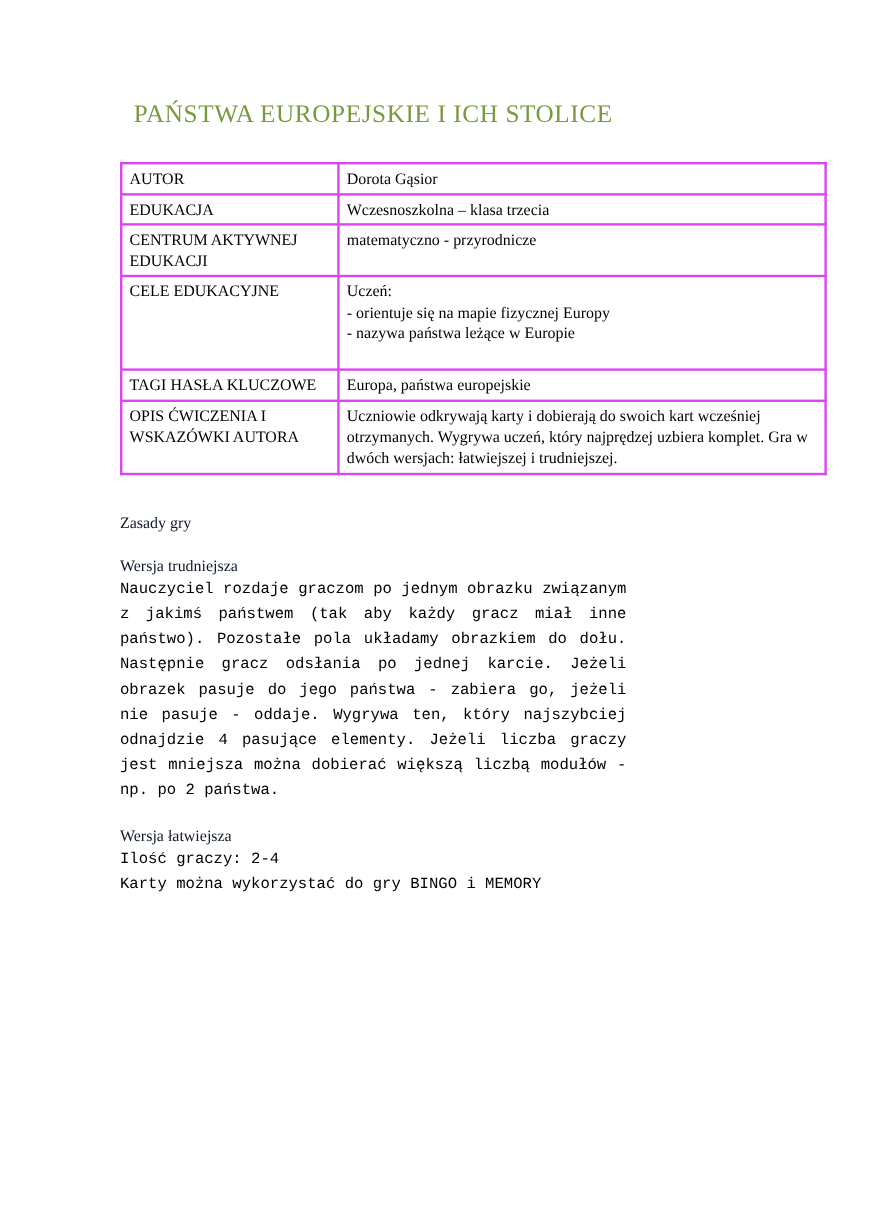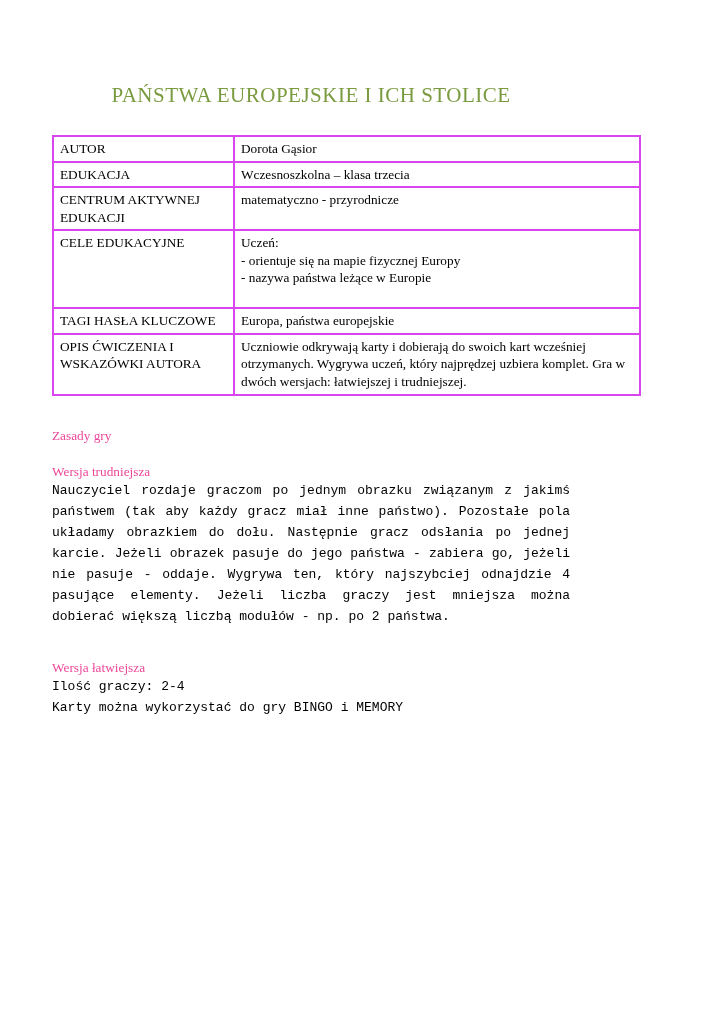--- a/index.html
+++ b/index.html
@@ -13,21 +13,21 @@
     font-family: "Liberation Serif", serif;
     color: #000000;
     position: relative;
     overflow: hidden;
   }
   .page {
     position: relative;
     width: 622px;
     height: 1024px;
     box-sizing: border-box;
-    padding: 0 52px;
+    padding: 0 100px;
   }
   .doc-title {
     text-align: center;
     color: #7a9a3f;
     font-size: 21px;
     font-weight: normal;
     letter-spacing: 0.5px;
     margin: 0;
     padding-top: 83px;
     padding-bottom: 0;
@@ -51,29 +51,29 @@
     width: 168px;
   }
   .info-table td.value {
     width: 393px;
   }
   .cell-line {
     display: block;
     white-space: pre-wrap;
   }
   .section-head {
-    color: #ec4899;
+    color: #0f172a;
     font-size: 13.3px;
     margin: 0;
     font-family: "Liberation Serif", serif;
     font-weight: normal;
   }
   .sp-zasady { margin-top: 32px; }
   .sp-trudna { margin-top: 20px; }
-  .sp-latwa  { margin-top: 33px; }
+  .sp-latwa  { margin-top: 20px; }
   p.body-text {
     font-size: 13px;
     line-height: 1.62;
     text-align: justify;
     margin: 0;
     font-family: Liberation Mono, monospace;
   }
   .sp-para1 { margin-top: 18px; }
   .sp-para2 { margin-top: 18px; }
   .sp-players { margin-top: 44px; }

